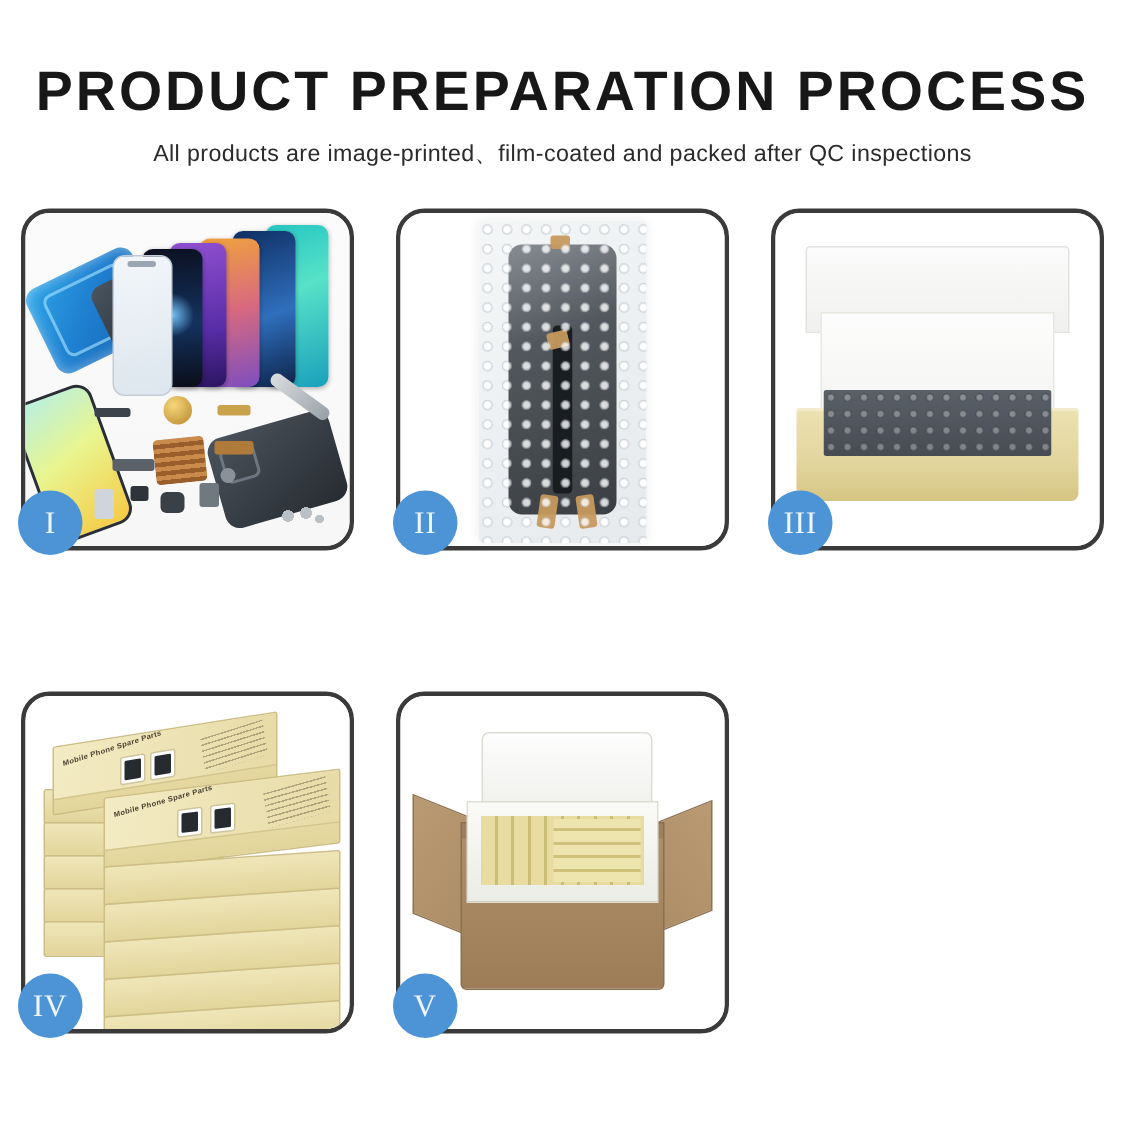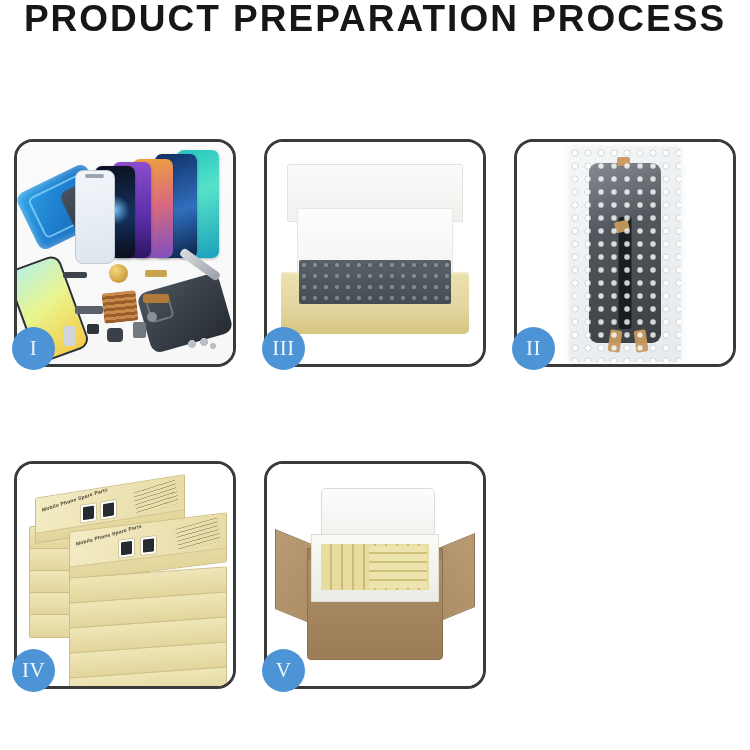--- a/index.html
+++ b/index.html
@@ -7,21 +7,21 @@
     width:750px;height:750px;background:#ffffff;
     font-family:"Liberation Sans", sans-serif;
     overflow:hidden;position:relative;
   }
   .page{width:750px;height:750px;position:relative;}
 
   
   .header{position:absolute;left:0;top:0;width:750px;text-align:center;}
   .title{
     font-size:37px;letter-spacing:2.0px;font-weight:700;color:#171717;
-    line-height:1.05;white-space:nowrap;
+    margin-top:42px;line-height:1.05;white-space:nowrap;
   }
   .subtitle{
     font-size:15.5px;color:#2b2b2b;margin-top:11px;letter-spacing:.25px;
     white-space:nowrap;
   }
 
   
   .grid{
     position:absolute;left:14px;top:139px;
     width:722px;
@@ -320,20 +320,21 @@
   .tapebit.a{left:26px;top:72px;width:17px;height:22px;}
   .tapebit.b{left:28px;top:152px;width:17px;height:18px;}
 </style>
 </head>
 <body>
 
 <div class="page">
 
   <div class="header">
     <div class="title">PRODUCT PREPARATION PROCESS</div>
+    <div class="subtitle">All products are image-printed、film-coated and packed after QC inspections</div>
   </div>
 
   <div class="grid">
 
     <div class="panel">
       <div class="stage p1">
         <div class="film"></div>
         <div class="filmphone"></div>
         <div class="fan">
           <div class="ph a"></div>
@@ -356,44 +357,44 @@
         <div class="bit b7"></div>
         <div class="bit b8"></div>
         <div class="bit b9"></div>
         <div class="tool"></div>
         <div class="screws"></div>
       </div>
       <div class="badge">I</div>
     </div>
 
     <div class="panel">
-      <div class="stage p3">
-        <div class="obox">
-          <div class="olid"></div>
-          <div class="ofoam"></div>
-          <div class="otray"></div>
-          <div class="oitem"></div>
-        </div>
-      </div>
-      <div class="badge">III</div>
-    </div>
-
-    <div class="panel">
       <div class="stage p2">
         <div class="bubblebag">
           <div class="screenin"></div>
           <div class="flexline"></div>
           <div class="tape t1"></div>
           <div class="tape t2"></div>
           <div class="tape t3"></div>
           <div class="tape t4"></div>
           <div class="bubbleoverlay"></div>
         </div>
       </div>
       <div class="badge">II</div>
+    </div>
+
+    <div class="panel">
+      <div class="stage p3">
+        <div class="obox">
+          <div class="olid"></div>
+          <div class="ofoam"></div>
+          <div class="otray"></div>
+          <div class="oitem"></div>
+        </div>
+      </div>
+      <div class="badge">III</div>
     </div>
 
     <div class="panel">
       <div class="stage p4">
         <div class="stack">
           <div class="sbox k1"></div>
           <div class="sbox k2"></div>
           <div class="sbox k3"></div>
           <div class="sbox k4"></div>
           <div class="sbox k5"></div>

